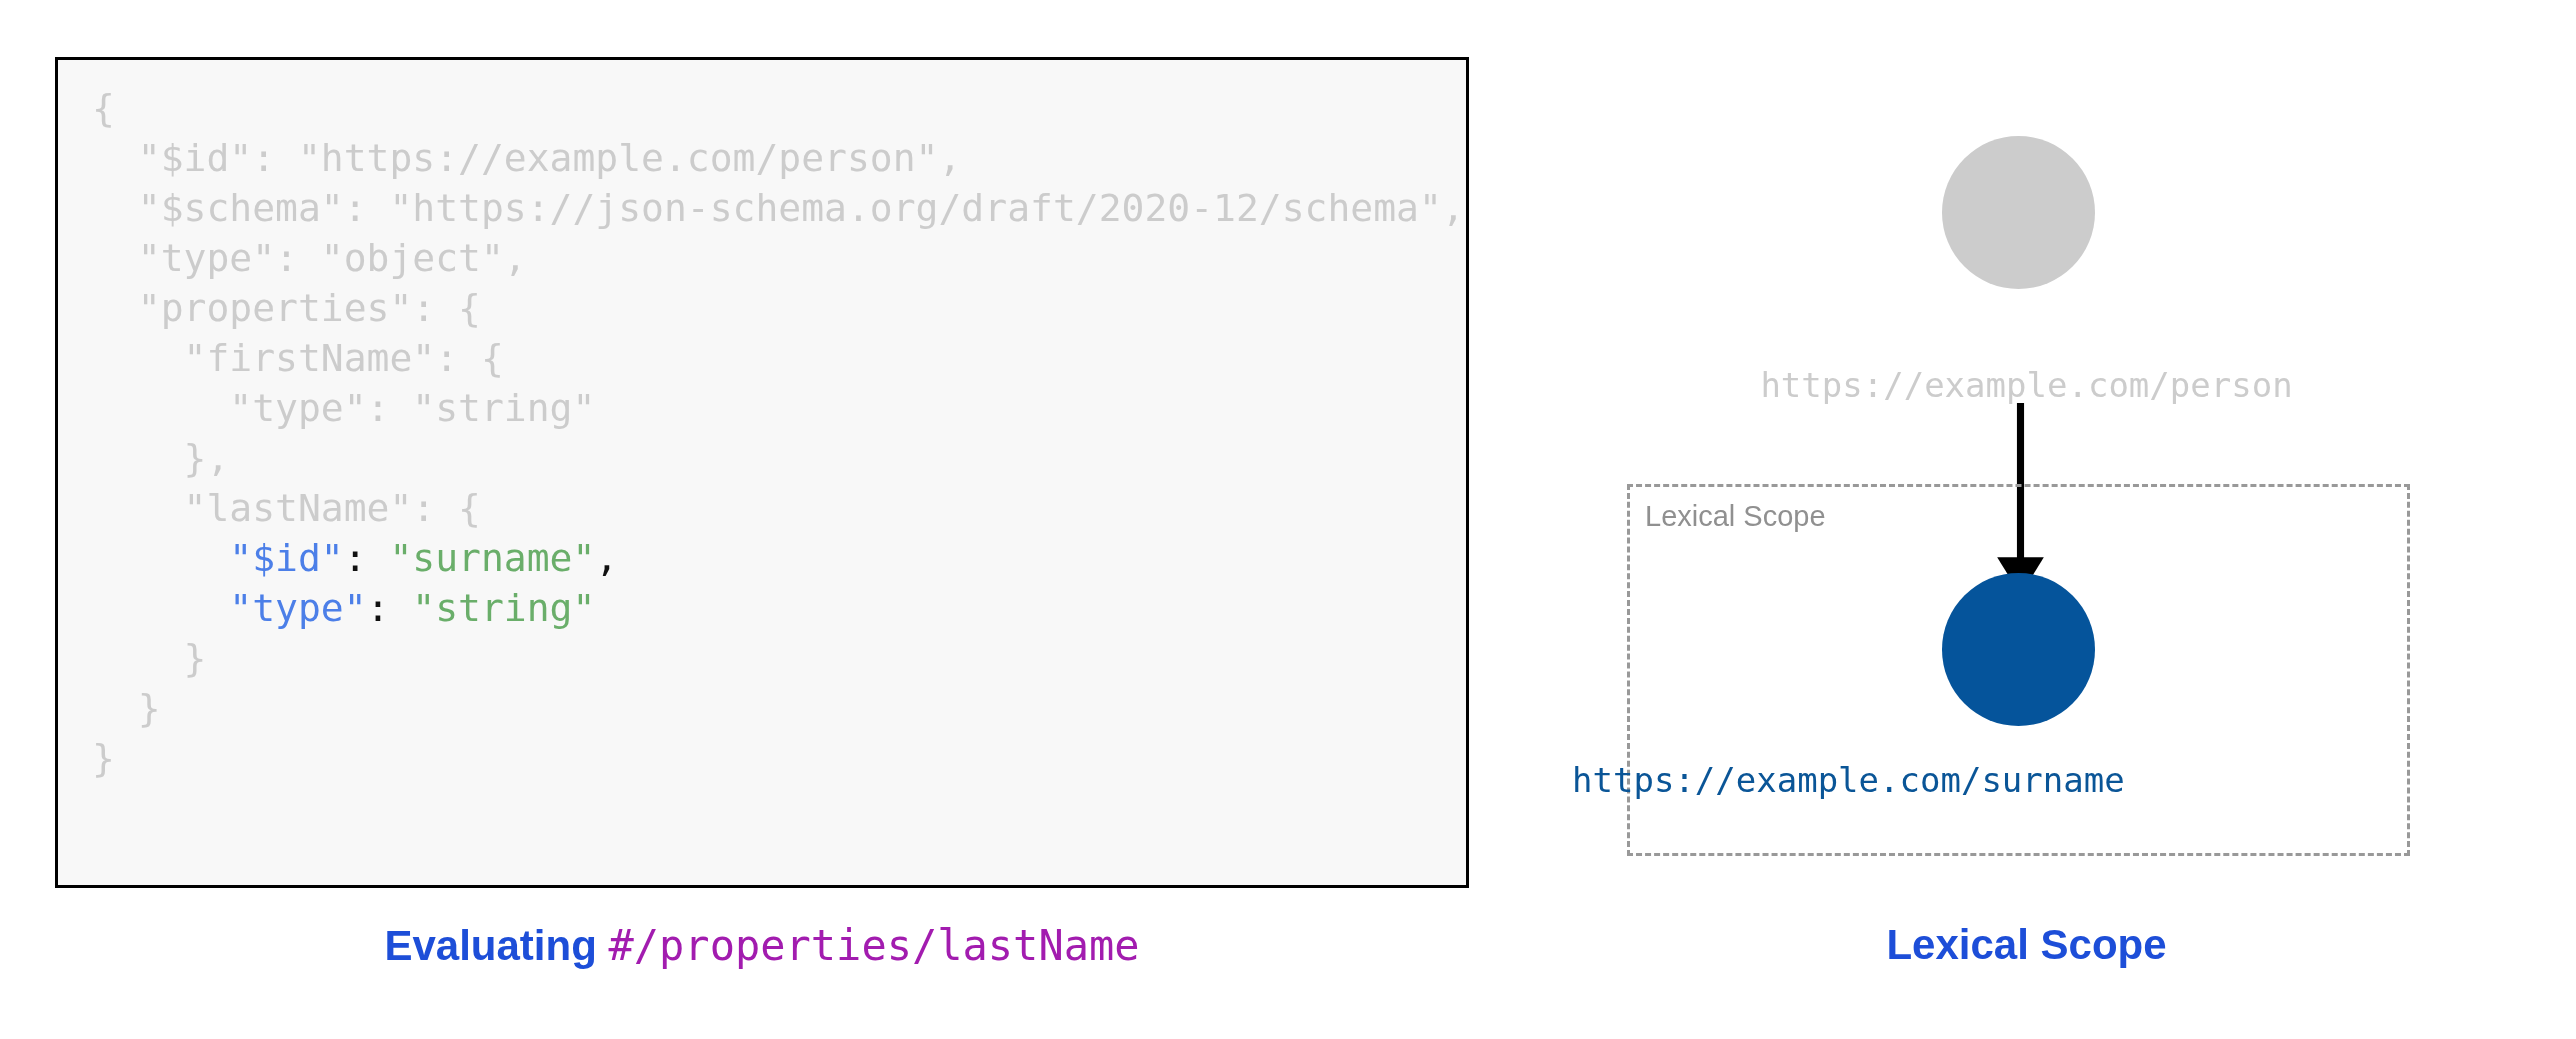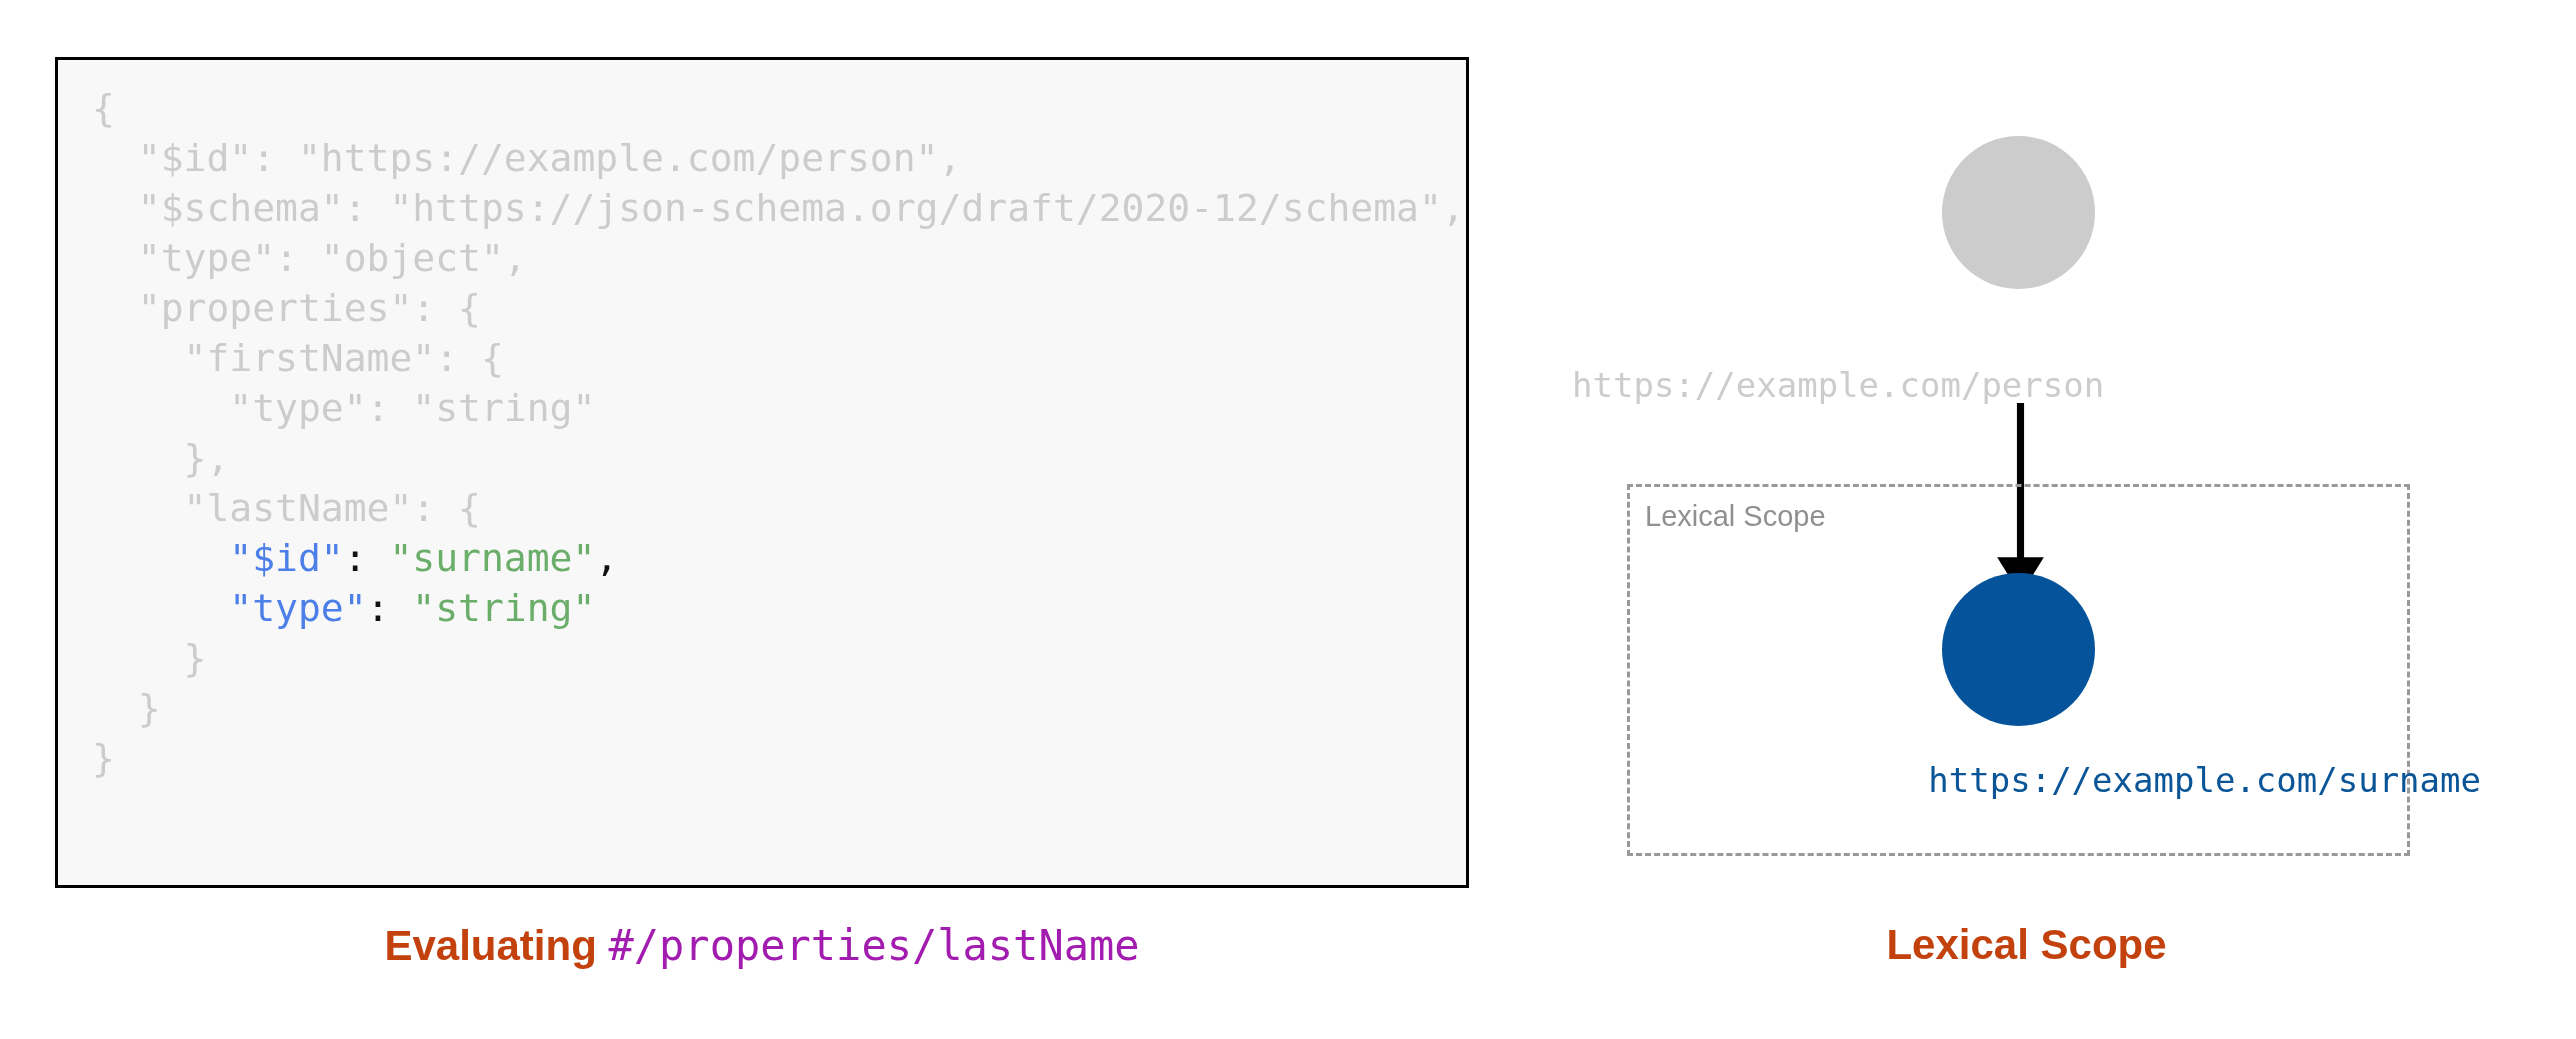--- a/index.html
+++ b/index.html
@@ -50,21 +50,21 @@
     left: 55px;
     top: 921px;
     width: 1414px;
     text-align: center;
     white-space: nowrap;
   }
   .cap-bold {
     font-family: "Liberation Sans", sans-serif;
     font-weight: bold;
     font-size: 42px;
-    color: #c2410c;
+    color: #1d4ed8;
   }
   .cap-mono {
     font-family: "DejaVu Sans Mono", "Liberation Mono", monospace;
     font-size: 42px;
     color: #a21caf;
   }
 
   
   #diagram {
     position: absolute;
@@ -80,21 +80,21 @@
     width: 153px;
     height: 153px;
     border-radius: 50%;
     background: #cccccc;
   }
   #label-parent {
     position: absolute;
     left: 0px;
     top: 313px;
     width: 909px;
-    text-align: left;
+    text-align: center;
     font-family: "DejaVu Sans Mono", "Liberation Mono", monospace;
     font-size: 34px;
     color: #cccccc;
     white-space: nowrap;
   }
   #arrow-svg {
     position: absolute;
     left: 403px;
     top: 351px;
     width: 91px;
@@ -126,21 +126,21 @@
     width: 153px;
     height: 153px;
     border-radius: 50%;
     background: #05549b;
   }
   #label-child {
     position: absolute;
     left: 0px;
     top: 708px;
     width: 909px;
-    text-align: right;
+    text-align: left;
     font-family: "DejaVu Sans Mono", "Liberation Mono", monospace;
     font-size: 34px;
     color: #0a5597;
     white-space: nowrap;
   }
 
   
   #caption-right {
     position: absolute;
     left: 1572px;

